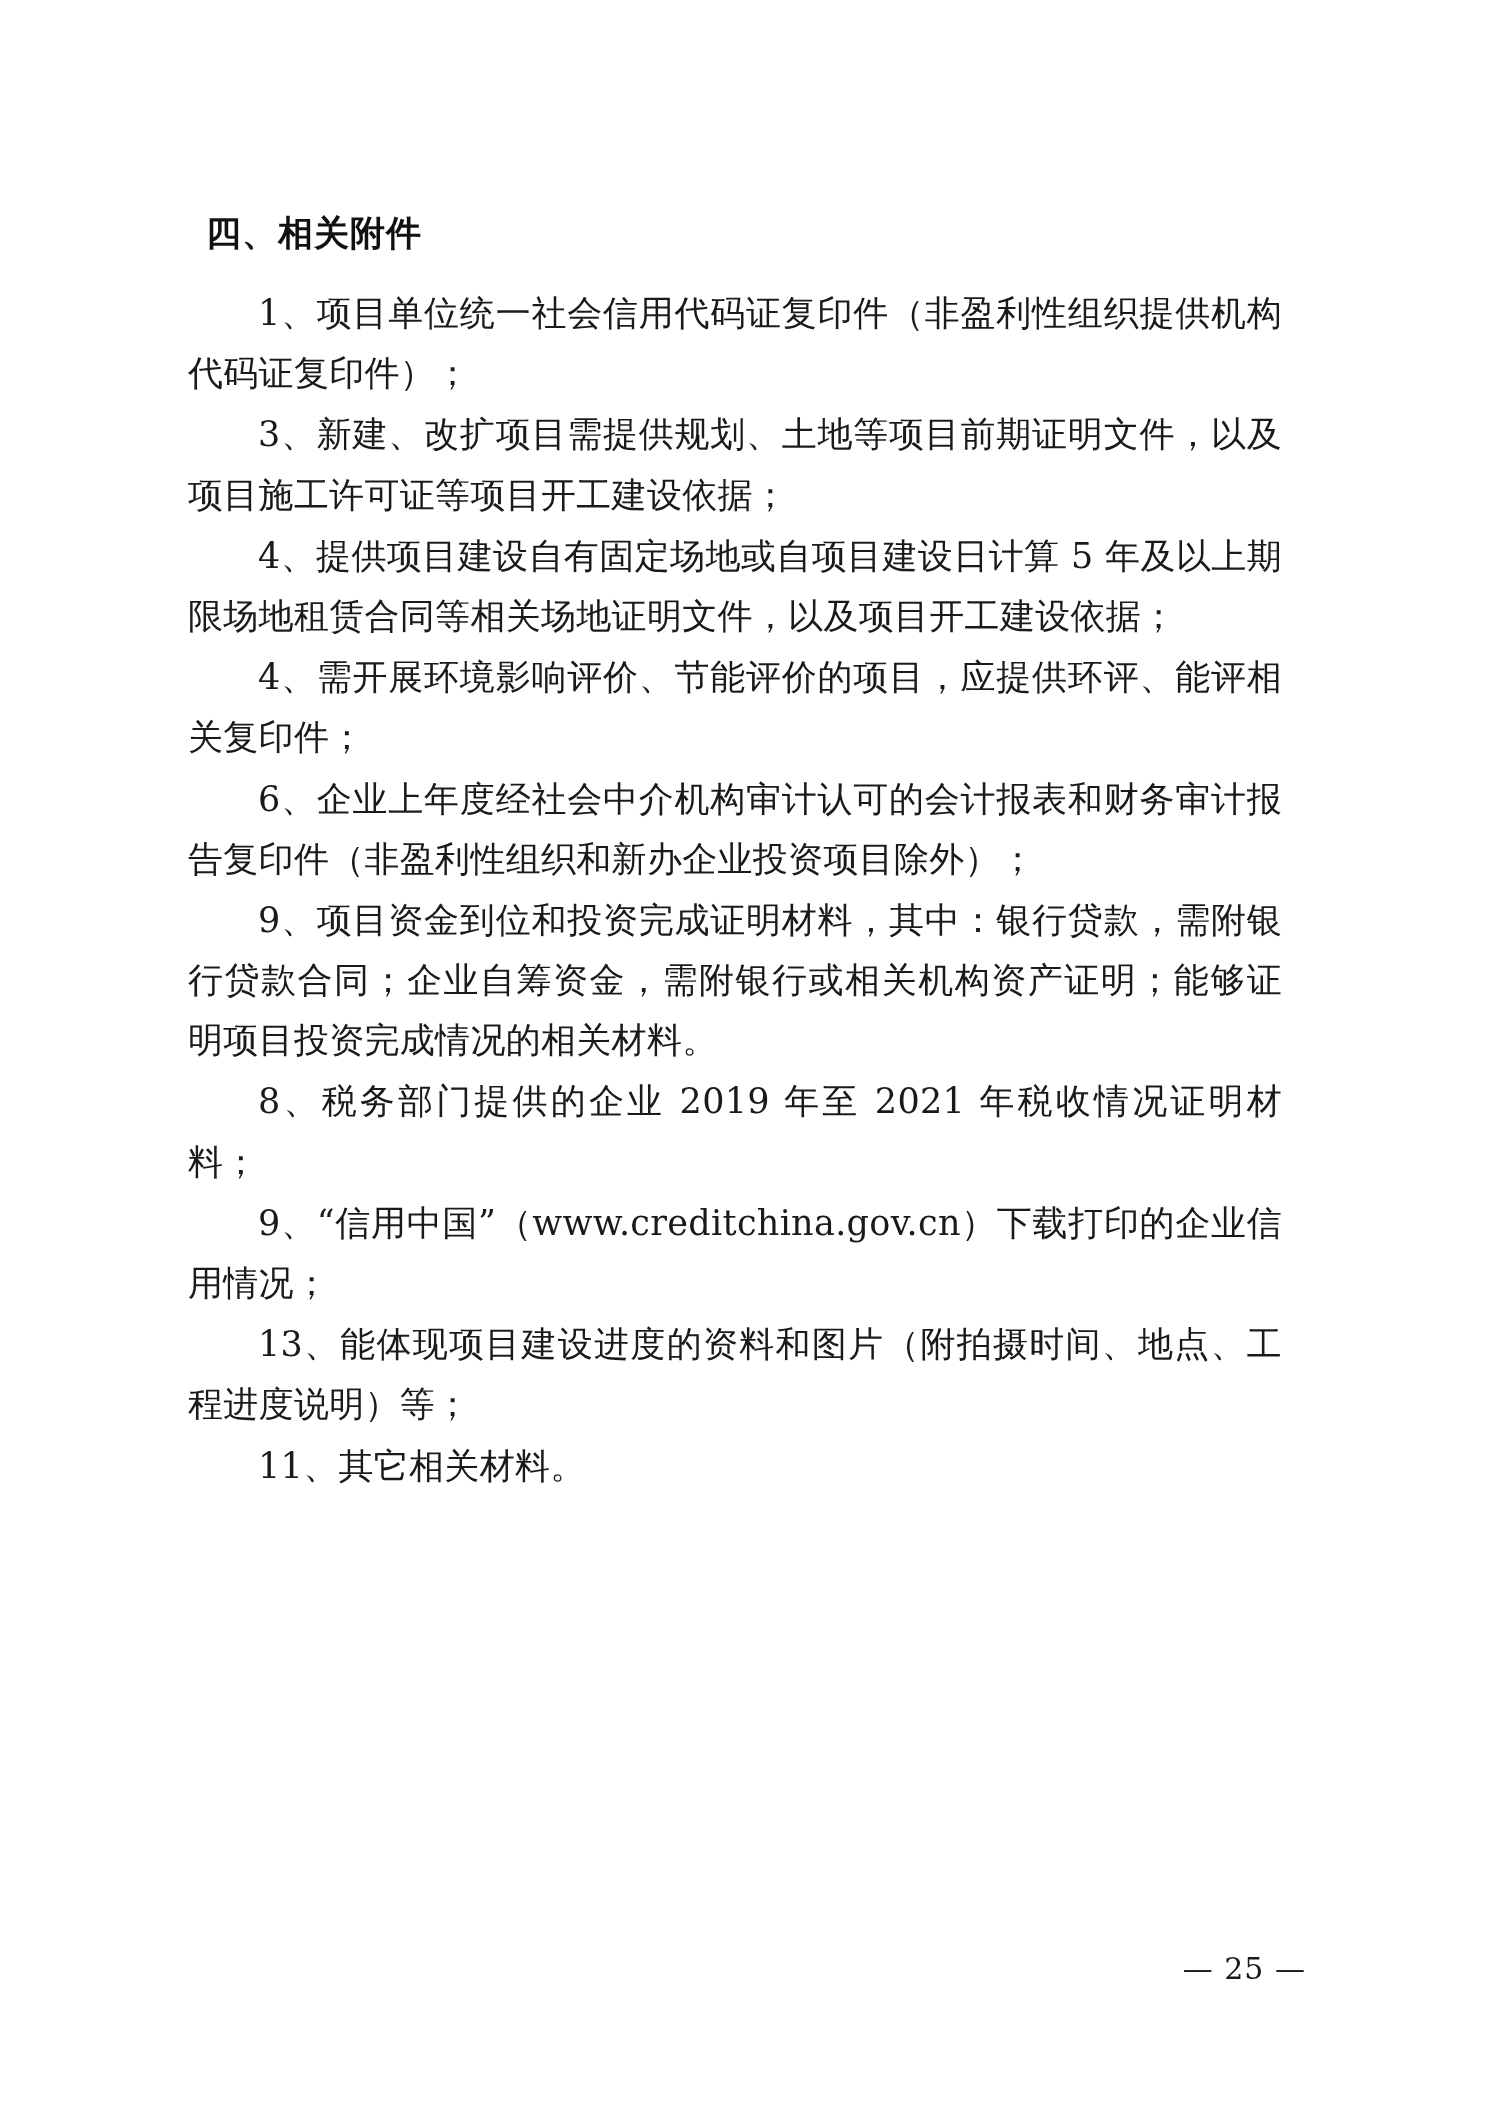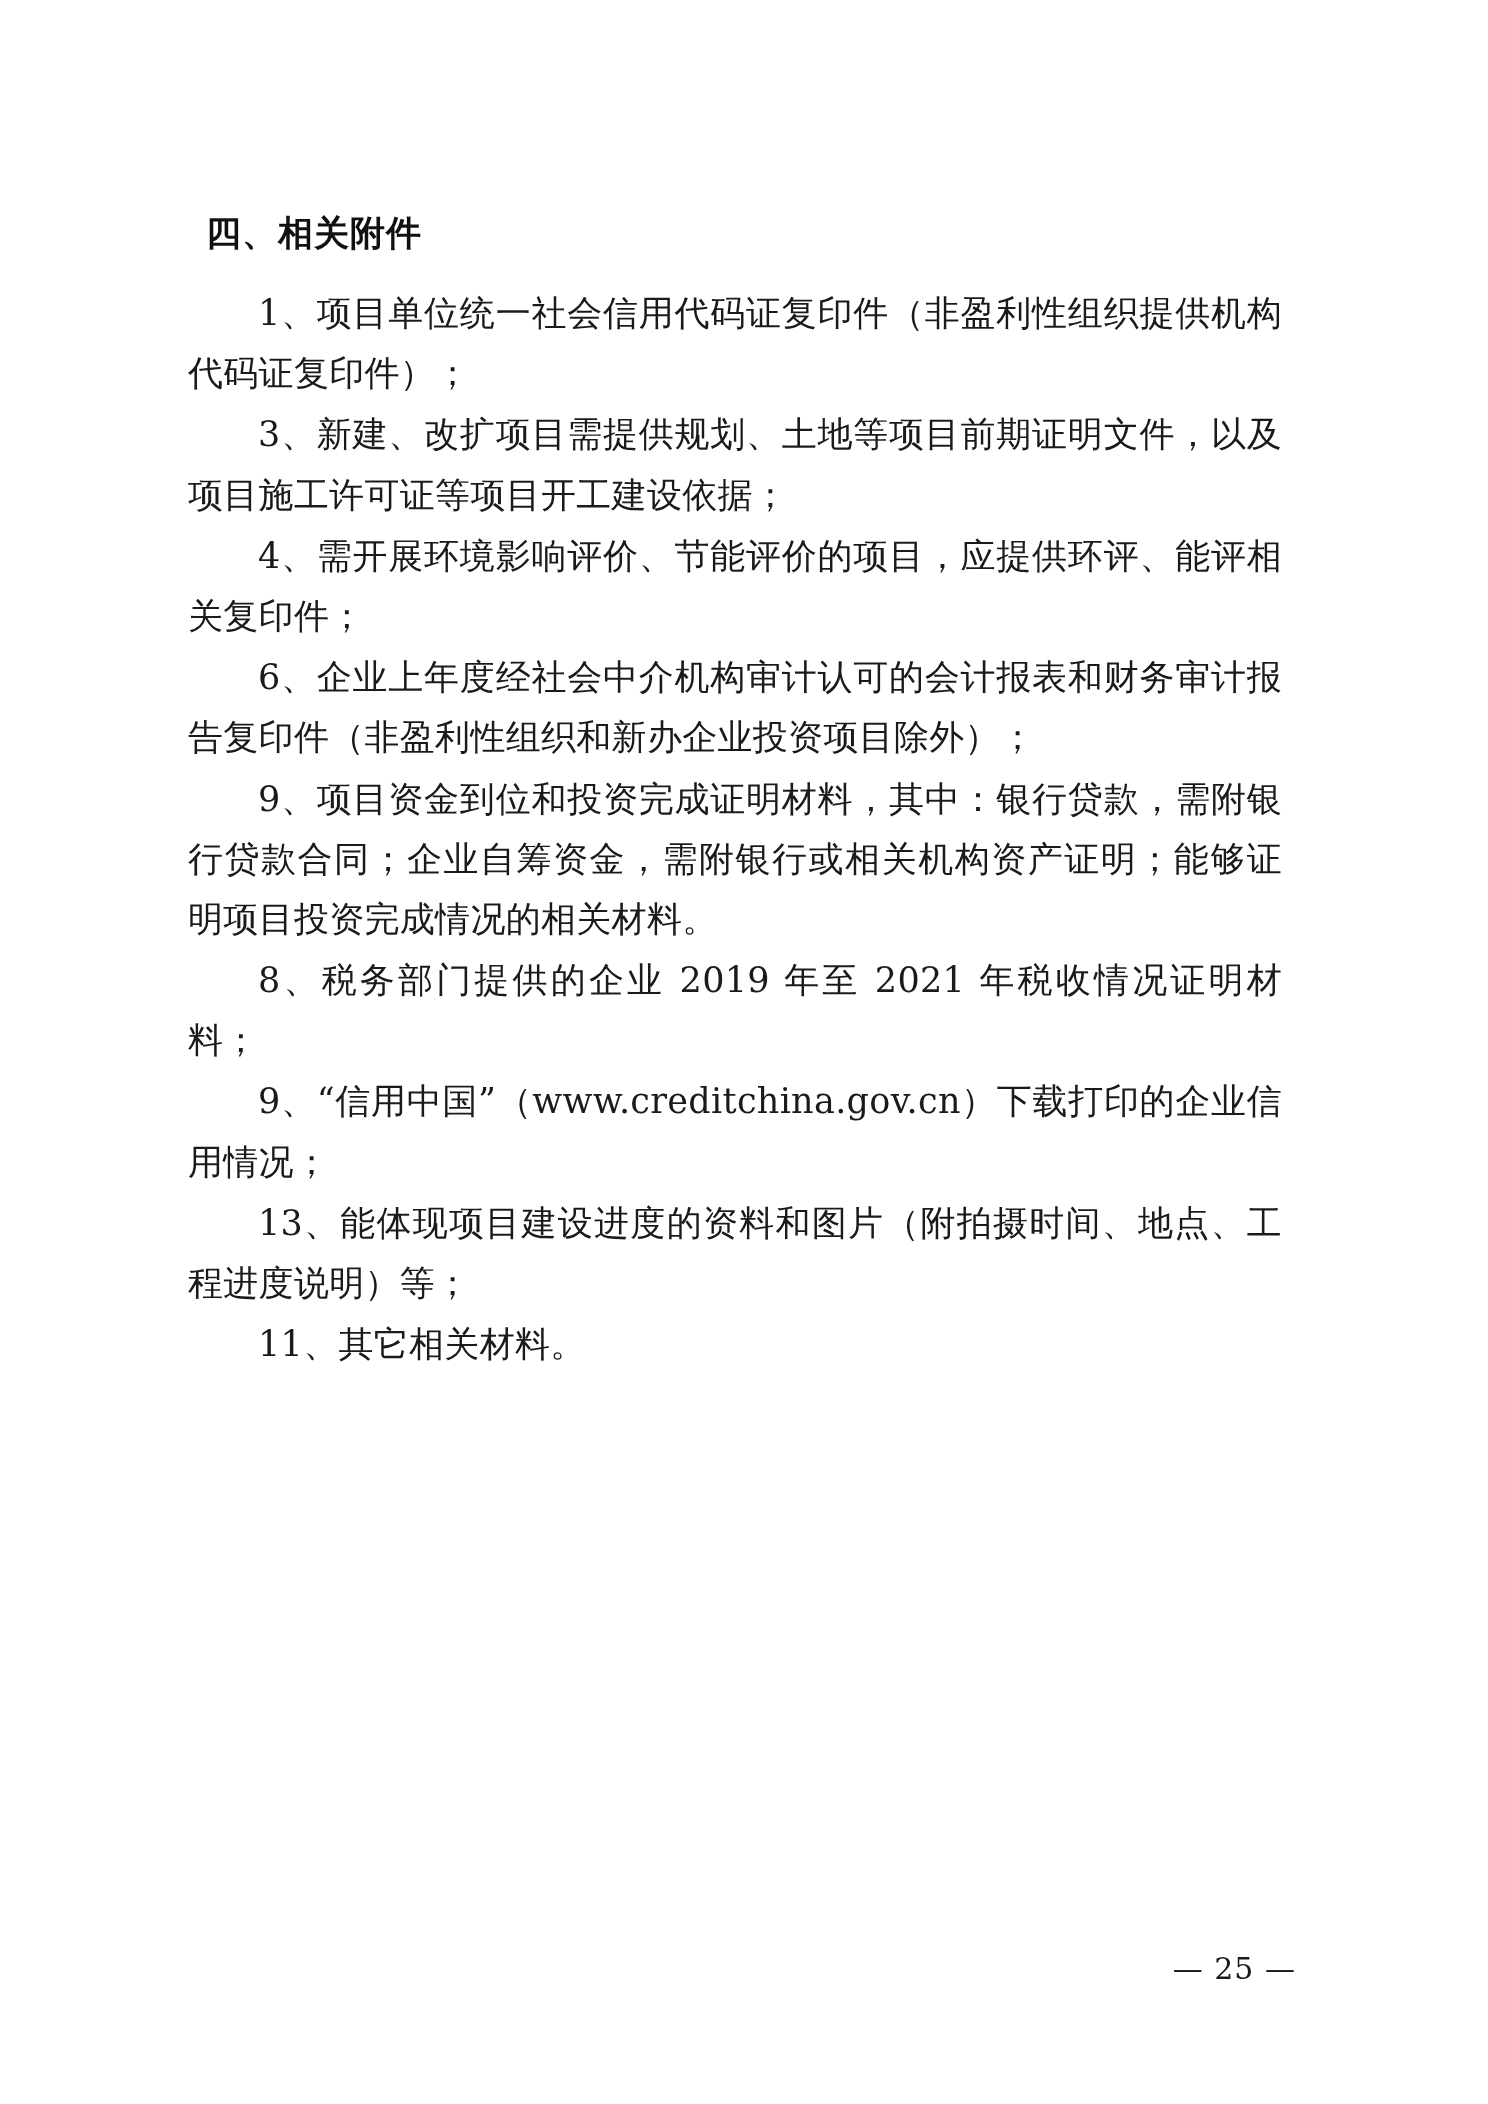--- a/index.html
+++ b/index.html
@@ -37,38 +37,39 @@
     line-height: 1.72;
     text-align: justify;
     text-justify: inter-ideograph;
     margin: 0 16px 1px 0;
     text-indent: 70px;
     letter-spacing: 0.3px;
     color: #1a1a1a;
   }
   .footer {
     position: absolute;
-    right: 192px;
+    right: 182px;
     bottom: 118px;
     font-size: 30px;
     font-family: "DejaVu Serif", serif;
     color: #1a1a1a;
     letter-spacing: 1px;
   }
 </style>
 </head>
 <body>
 
 <div class="page">
   <div class="content">
 
     <h2 class="section-title">四、相关附件</h2>
 
     <p class="para">1、项目单位统一社会信用代码证复印件（非盈利性组织提供机构代码证复印件）；</p>
     <p class="para">3、新建、改扩项目需提供规划、土地等项目前期证明文件，以及项目施工许可证等项目开工建设依据；</p>
+    <p class="para">4、提供项目建设自有固定场地或自项目建设日计算 5 年及以上期限场地租赁合同等相关场地证明文件，以及项目开工建设依据；</p>
     <p class="para">4、需开展环境影响评价、节能评价的项目，应提供环评、能评相关复印件；</p>
     <p class="para">6、企业上年度经社会中介机构审计认可的会计报表和财务审计报告复印件（非盈利性组织和新办企业投资项目除外）；</p>
     <p class="para">9、项目资金到位和投资完成证明材料，其中：银行贷款，需附银行贷款合同；企业自筹资金，需附银行或相关机构资产证明；能够证明项目投资完成情况的相关材料。</p>
     <p class="para">8、税务部门提供的企业 2019 年至 2021 年税收情况证明材料；</p>
     <p class="para">9、“信用中国”（www.creditchina.gov.cn）下载打印的企业信用情况；</p>
     <p class="para">13、能体现项目建设进度的资料和图片（附拍摄时间、地点、工程进度说明）等；</p>
     <p class="para">11、其它相关材料。</p>
 
   </div>
 

